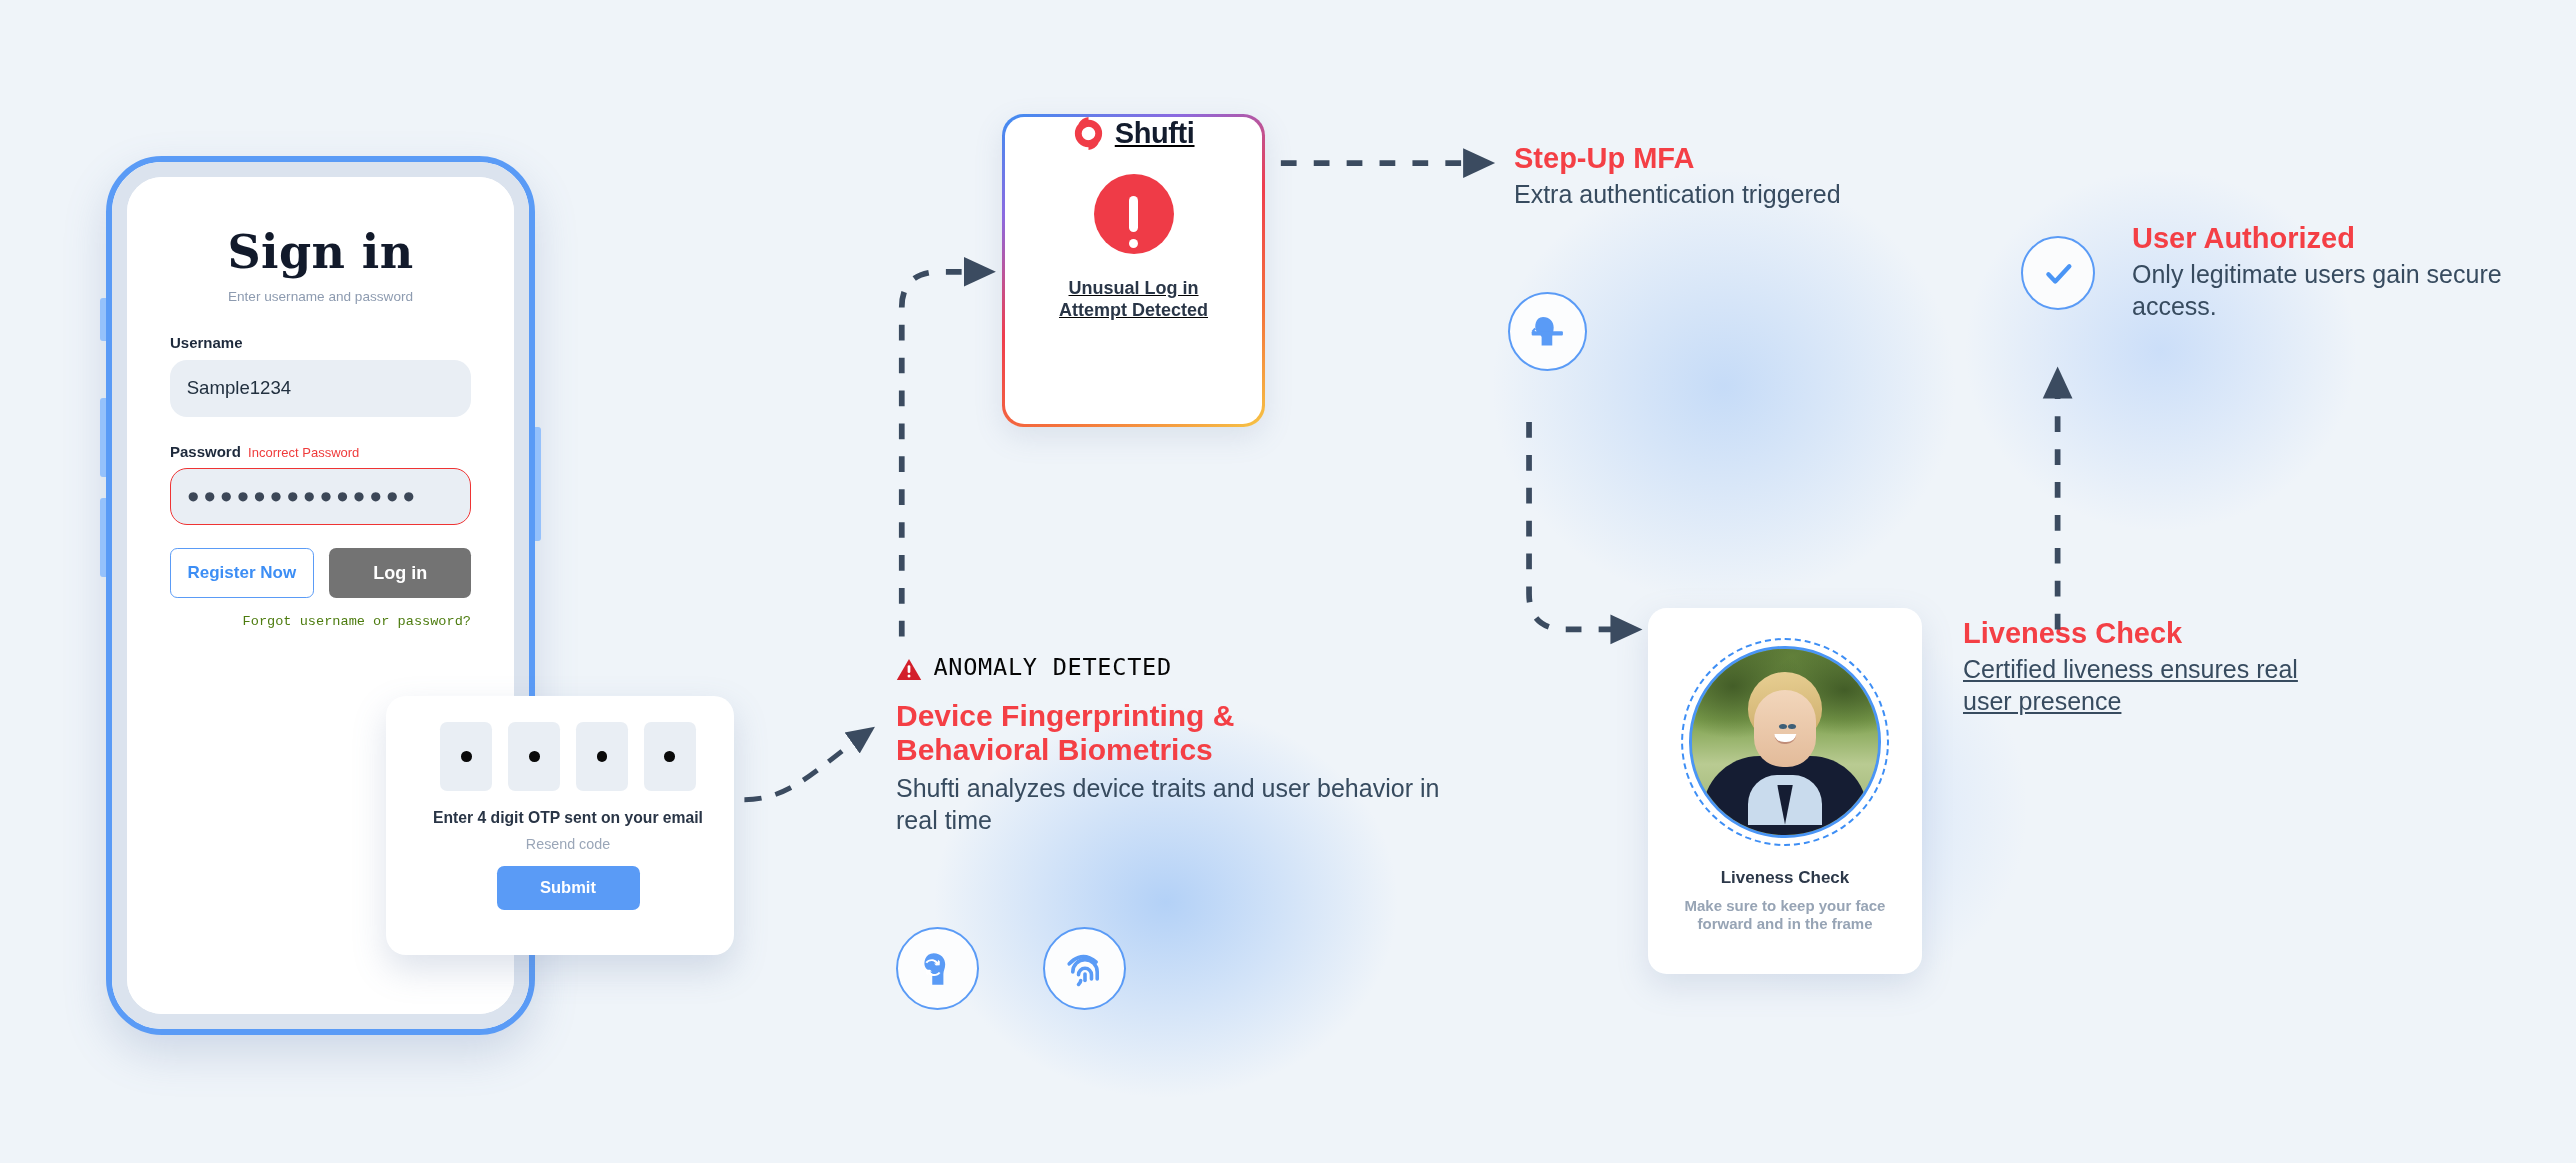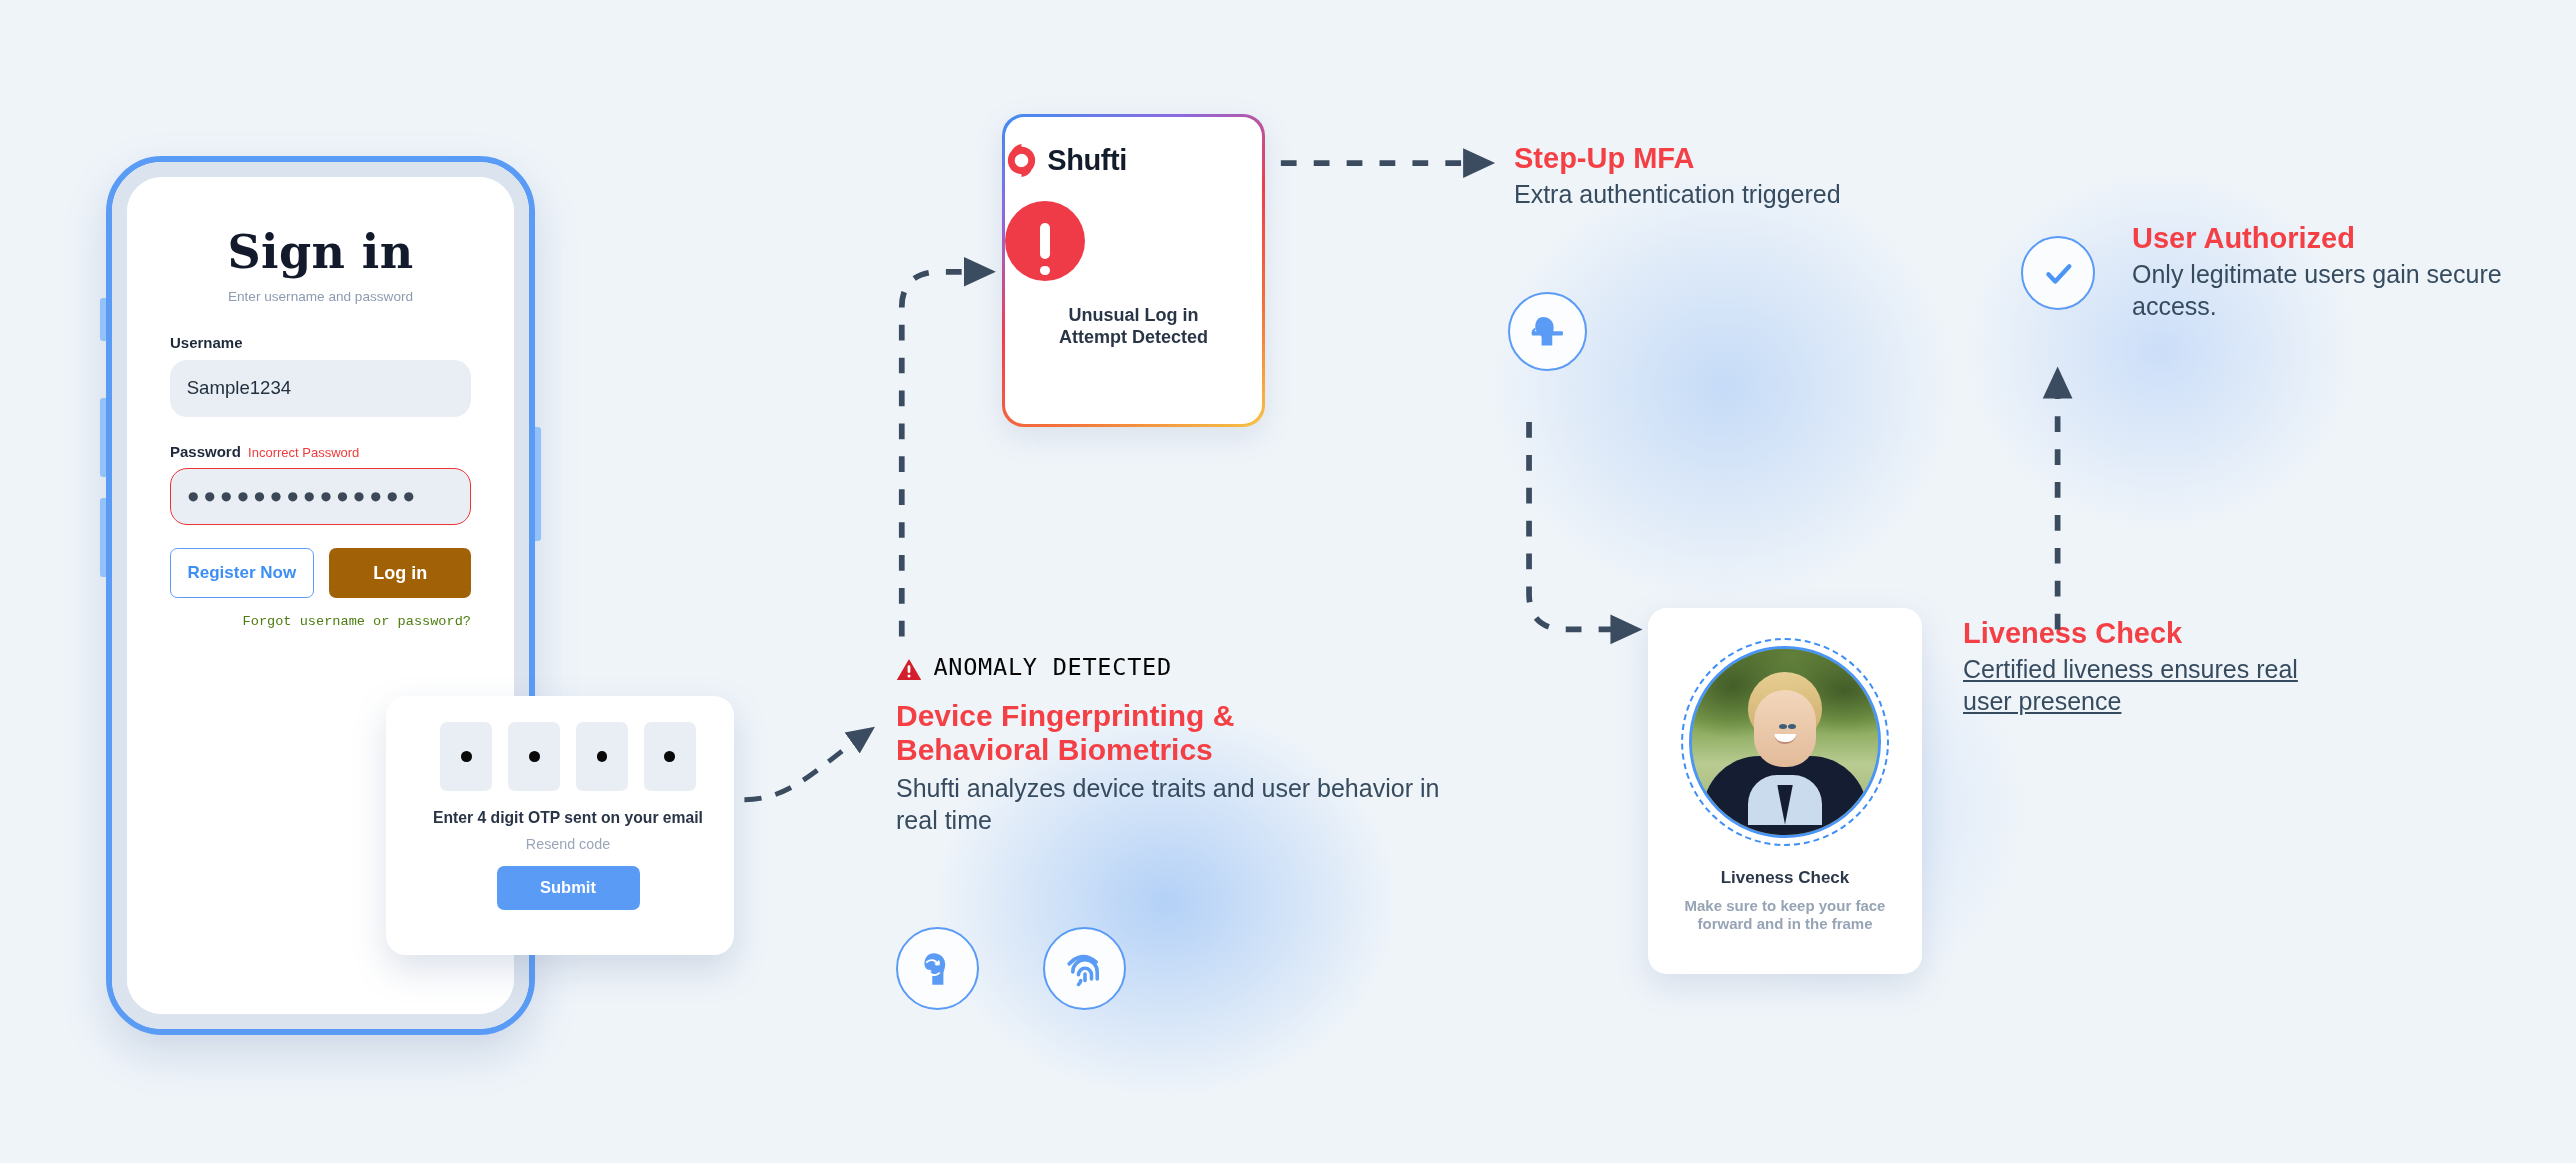--- a/index.html
+++ b/index.html
@@ -126,21 +126,21 @@
     color: #3d8ef5;
     font-size: 17px;
     font-weight: 700;
     display: flex; align-items: center; justify-content: center;
   }
   #btn-login {
     flex: 1 1 0;
     height: 50px;
     border-radius: 7.2px;
     border: none;
-    background: #a16207;
+    background: #737373;
     color: #fff;
     font-size: 18px;
     font-weight: 700;
     display: flex; align-items: center; justify-content: center;
   }
   #forgot {
     margin-top: 15.7px;
     text-align: right;
     font-size: 13.6px;
     color: #4d7c0f;
@@ -187,21 +187,22 @@
     border-radius: 21.5px;
     padding: 2.9px;
     background: linear-gradient(150deg,#3f8ef2 0%, #8b6ae0 22%, #ef3d4e 48%, #f4713b 74%, #f6c445 100%);
     box-shadow: 0 10px 29px rgba(110,130,170,.16);
   }
   #shufti-inner {
     width: 100%; height: 100%;
     background: #fff;
     border-radius: 19.3px;
     display: flex; flex-direction: column;
-    padding-top: 27px;
+    align-items: center;
+    text-decoration: underline;
   }
   #shufti-logo { display: flex; align-items: center; gap: 9.3px; }
   #shufti-wordmark { font-size: 29px; font-weight: 800; color: #131c2d; letter-spacing: -0.4px; }
   #shufti-alert {
     margin-top: 24px;
     width: 80px; height: 80px;
     border-radius: 50%;
     background: #ef3b47;
     display: flex; align-items: center; justify-content: center;
   }

